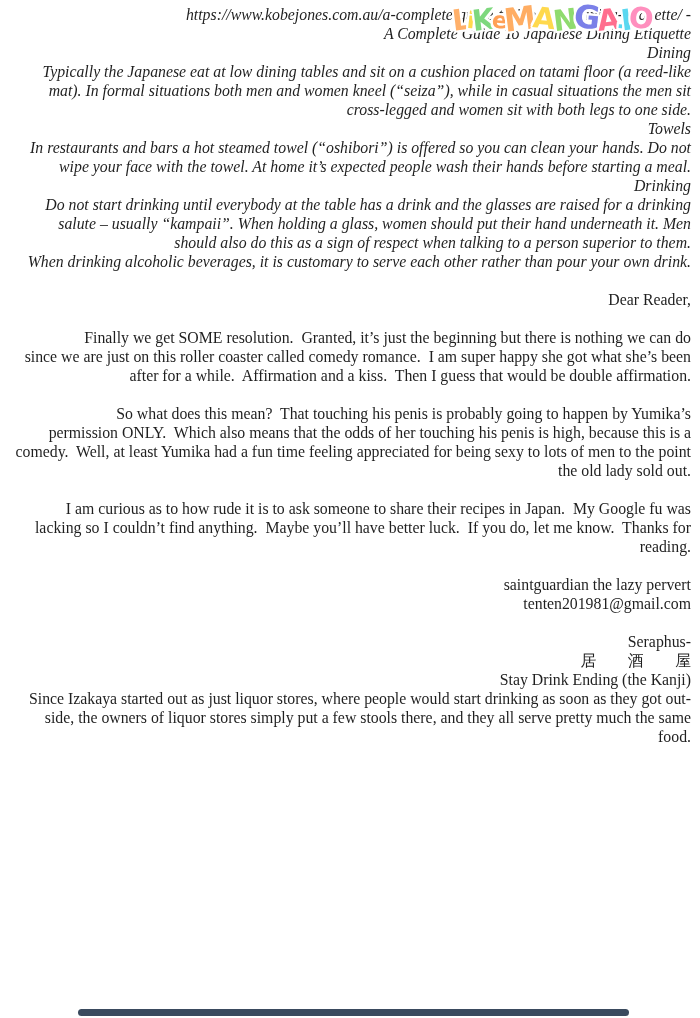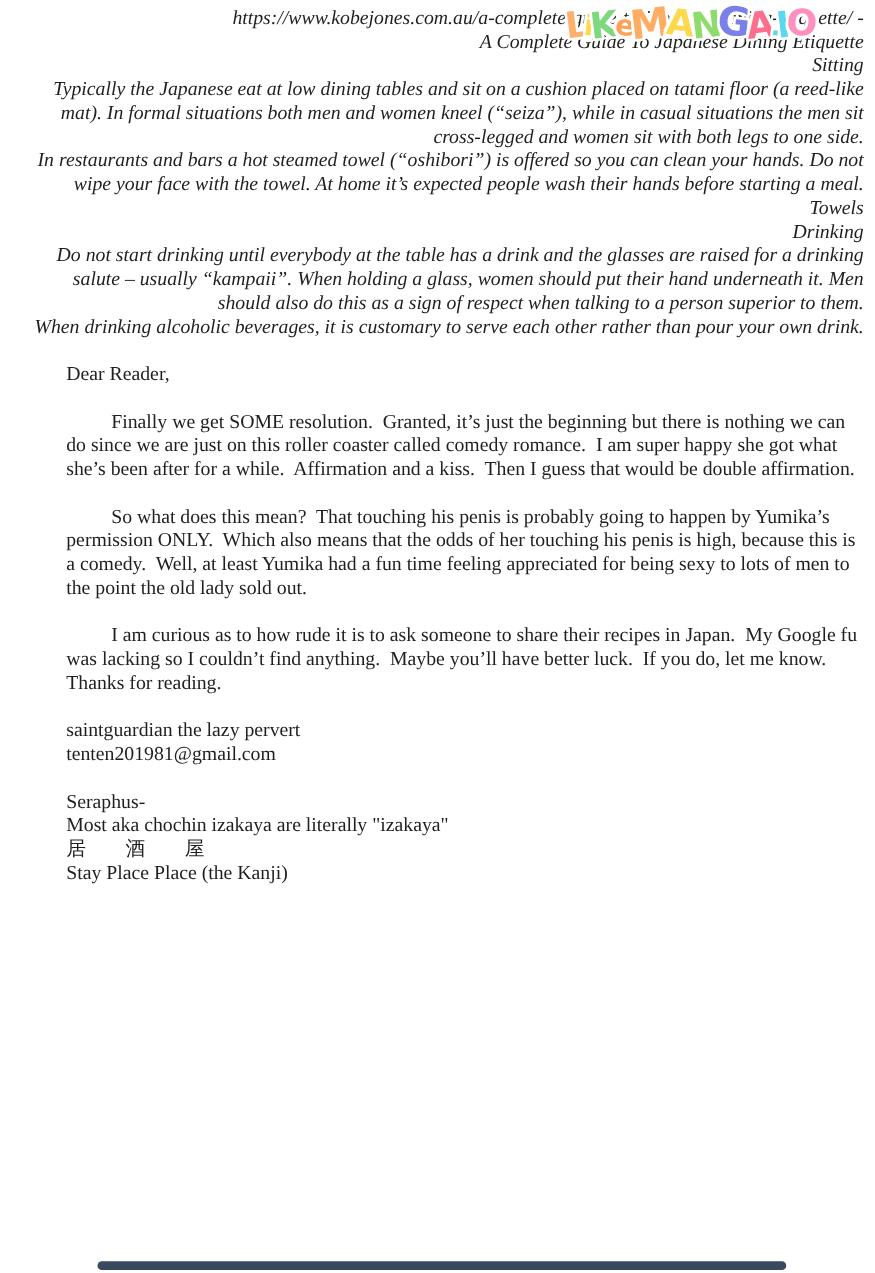--- a/index.html
+++ b/index.html
@@ -7,21 +7,21 @@
   .page{
     position:relative;
     width:700px;height:1018px;
     font-family:"Liberation Serif","DejaVu Serif",serif;
     font-size:15.8px;line-height:19px;color:#1f1f1f;
     box-sizing:border-box;
     padding:5px 9px 0 13px;
   }
   .page p, .page div.line{margin:0;white-space:pre-wrap;}
   .top-block{text-align:right;font-style:italic;}
-  .letter-block, .notes-block{text-align:left;margin-left:40px;}
+  .letter-block, .notes-block{text-align:right;}
   .gap{margin-top:19px !important;}
   .indent{text-indent:36px;}
   
   .watermark{
     position:absolute;left:452px;top:1px;width:246px;
     z-index:5;text-align:left;letter-spacing:-3px;
     font-family:"DejaVu Sans","Liberation Sans",sans-serif;
     font-weight:bold;font-size:29px;line-height:34px;
     pointer-events:none;
   }
@@ -46,43 +46,43 @@
 <body>
 
 <div class="page">
 
   <div class="watermark" id="watermark"><span class="wm-letter" style="color: rgb(255, 176, 106);">L</span><span class="wm-letter" style="color: rgb(255, 217, 77);">i</span><span class="wm-letter" style="color: rgb(126, 216, 126);">K</span><span class="wm-letter" style="color: rgb(255, 160, 87);">e</span><span class="wm-letter" style="color: rgb(255, 173, 99);">M</span><span class="wm-letter" style="color: rgb(255, 217, 77);">A</span><span class="wm-letter" style="color: rgb(143, 219, 110);">N</span><span class="wm-letter" style="color: rgb(123, 128, 232);">G</span><span class="wm-letter" style="color: rgb(255, 110, 142);">A</span><span class="wm-letter" style="color: rgb(91, 216, 240);">.</span><span class="wm-letter" style="color: rgb(91, 216, 240);">I</span><span class="wm-letter" style="color: rgb(255, 143, 190);">O</span></div>
 
   <div class="top-block">
     <div class="line">https://www.kobejones.com.au/a-complete-guide-to-japanese-dining-etiquette/ -</div>
     <div class="line">A Complete Guide To Japanese Dining Etiquette</div>
 
-    <div class="line">Sitting</div>
+    <div class="line">Dining</div>
     <div class="line">Typically the Japanese eat at low dining tables and sit on a cushion placed on tatami floor (a reed-like mat). In formal situations both men and women kneel (“seiza”), while in casual situations the men sit cross-legged and women sit with both legs to one side.</div>
 
+    <div class="line">Towels</div>
     <div class="line">In restaurants and bars a hot steamed towel (“oshibori”) is offered so you can clean your hands. Do not wipe your face with the towel. At home it’s expected people wash their hands before starting a meal.</div>
-    <div class="line">Towels</div>
 
     <div class="line">Drinking</div>
     <div class="line">Do not start drinking until everybody at the table has a drink and the glasses are raised for a drinking salute – usually “kampaii”. When holding a glass, women should put their hand underneath it. Men should also do this as a sign of respect when talking to a person superior to them.
 When drinking alcoholic beverages, it is customary to serve each other rather than pour your own drink.</div>
 
   </div>
 
   <div class="letter-block">
     <p class="gap">Dear Reader,</p>
     <p class="gap indent">Finally we get SOME resolution.  Granted, it’s just the beginning but there is nothing we can do since we are just on this roller coaster called comedy romance.  I am super happy she got what she’s been after for a while.  Affirmation and a kiss.  Then I guess that would be double affirmation.</p>
     <p class="gap indent">So what does this mean?  That touching his penis is probably going to happen by Yumika’s permission ONLY.  Which also means that the odds of her touching his penis is high, because this is a comedy.  Well, at least Yumika had a fun time feeling appreciated for being sexy to lots of men to the point the old lady sold out.</p>
     <p class="gap indent">I am curious as to how rude it is to ask someone to share their recipes in Japan.  My Google fu was lacking so I couldn’t find anything.  Maybe you’ll have better luck.  If you do, let me know.  Thanks for reading.</p>
     <p class="gap">saintguardian the lazy pervert</p>
     <p>tenten201981@gmail.com</p>
   </div>
 
   <div class="notes-block">
     <p class="gap">Seraphus-</p>
-    <p>Most aka chochin izakaya are literally "izakaya"</p>
     <p>居　　酒　　屋</p>
-    <p>Stay Place Place (the Kanji)</p>
+    <p>Stay Drink Ending (the Kanji)</p>
+    <p>Since Izakaya started out as just liquor stores, where people would start drinking as soon as they got out-side, the owners of liquor stores simply put a few stools there, and they all serve pretty much the same food.</p>
   </div>
 
   <div class="bottom-bar" style="background: rgb(58, 74, 94);"></div>
 
 </div>
 
 </body></html>

